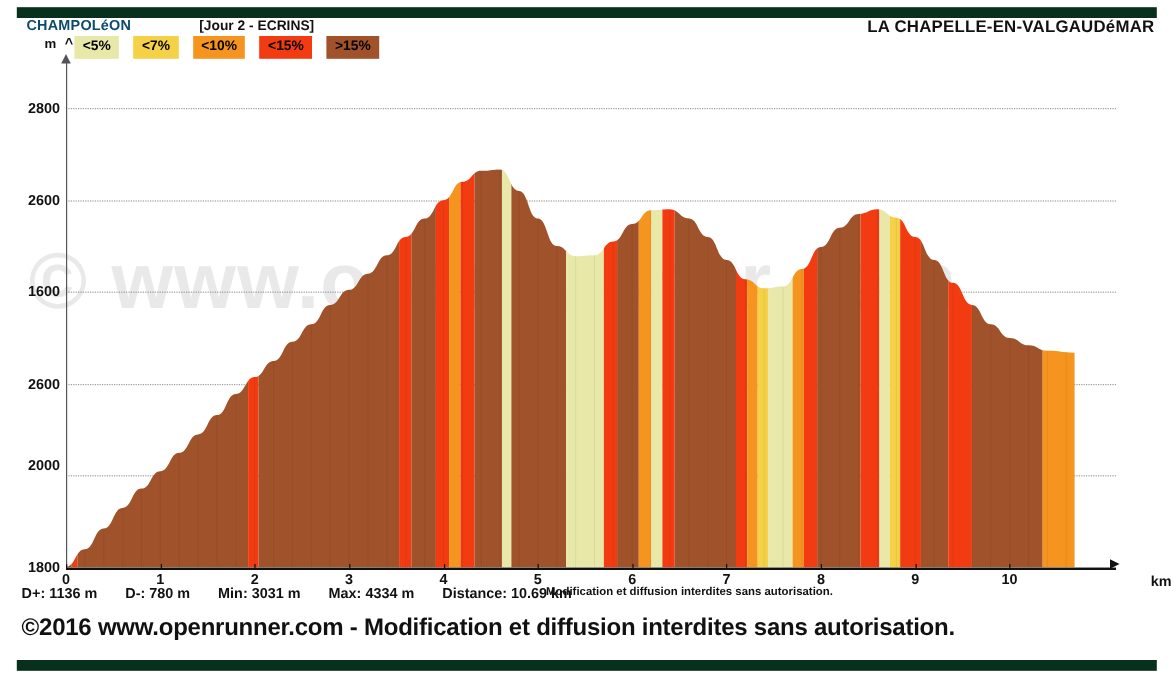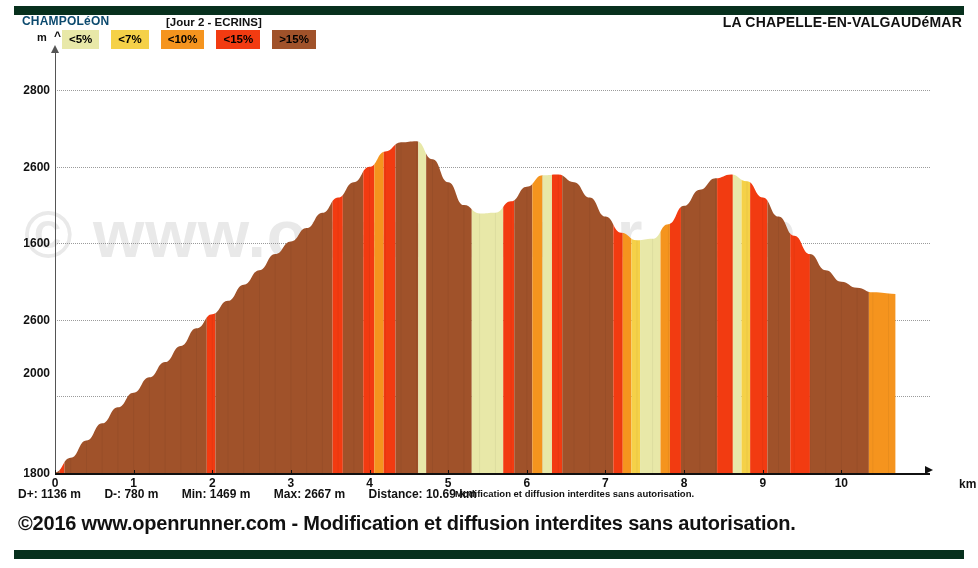--- a/index.html
+++ b/index.html
@@ -233,21 +233,21 @@
         </g>
       </svg>
 
     <div class="axis-v"></div>
     <div class="arrow-y"></div>
     <div class="axis-h" id="axis-h" style="width: 875px;"></div>
     <div class="arrow-x"></div>
 
     <div class="ytick-wrap" id="yticks">
         <div class="ytick" style="top: 473px;">1800</div>
-        <div class="ytick" style="top: 373px;">2000</div>
+        <div class="ytick" style="top: 388px;">2000</div>
         <div class="ytick" style="top: 319.909px;">2600</div>
         <div class="ytick" style="top: 243.364px;">1600</div>
         <div class="ytick" style="top: 166.818px;">2600</div>
         <div class="ytick" style="top: 90.2727px;">2800</div>
       </div>
     <div class="xtick-wrap" id="xticks">
         <div class="xtick" style="left: 55px;">0</div>
         <div class="xtick-mark" style="left: 55px;"></div>
         <div class="xtick" style="left: 133.636px;">1</div>
         <div class="xtick-mark" style="left: 133.636px;"></div>
@@ -269,22 +269,22 @@
         <div class="xtick-mark" style="left: 762.727px;"></div>
         <div class="xtick" style="left: 841.364px;">10</div>
         <div class="xtick-mark" style="left: 841.364px;"></div>
       </div>
     <div class="km-label">km</div>
   </div>
 
   <div class="stats">
     <span>D+: 1136 m</span>
     <span>D-: 780 m</span>
-    <span>Min: 1469 m</span>
-    <span>Max: 2667 m</span>
+    <span>Min: 3031 m</span>
+    <span>Max: 4334 m</span>
     <span>Distance: 10.69 km</span>
   </div>
 
   <div class="notice">Modification et diffusion interdites sans autorisation.</div>
   <div class="footer">©2016 www.openrunner.com - Modification et diffusion interdites sans autorisation.</div>
 
   <div class="rule-bottom"></div>
 </div>
 
 </body></html>

